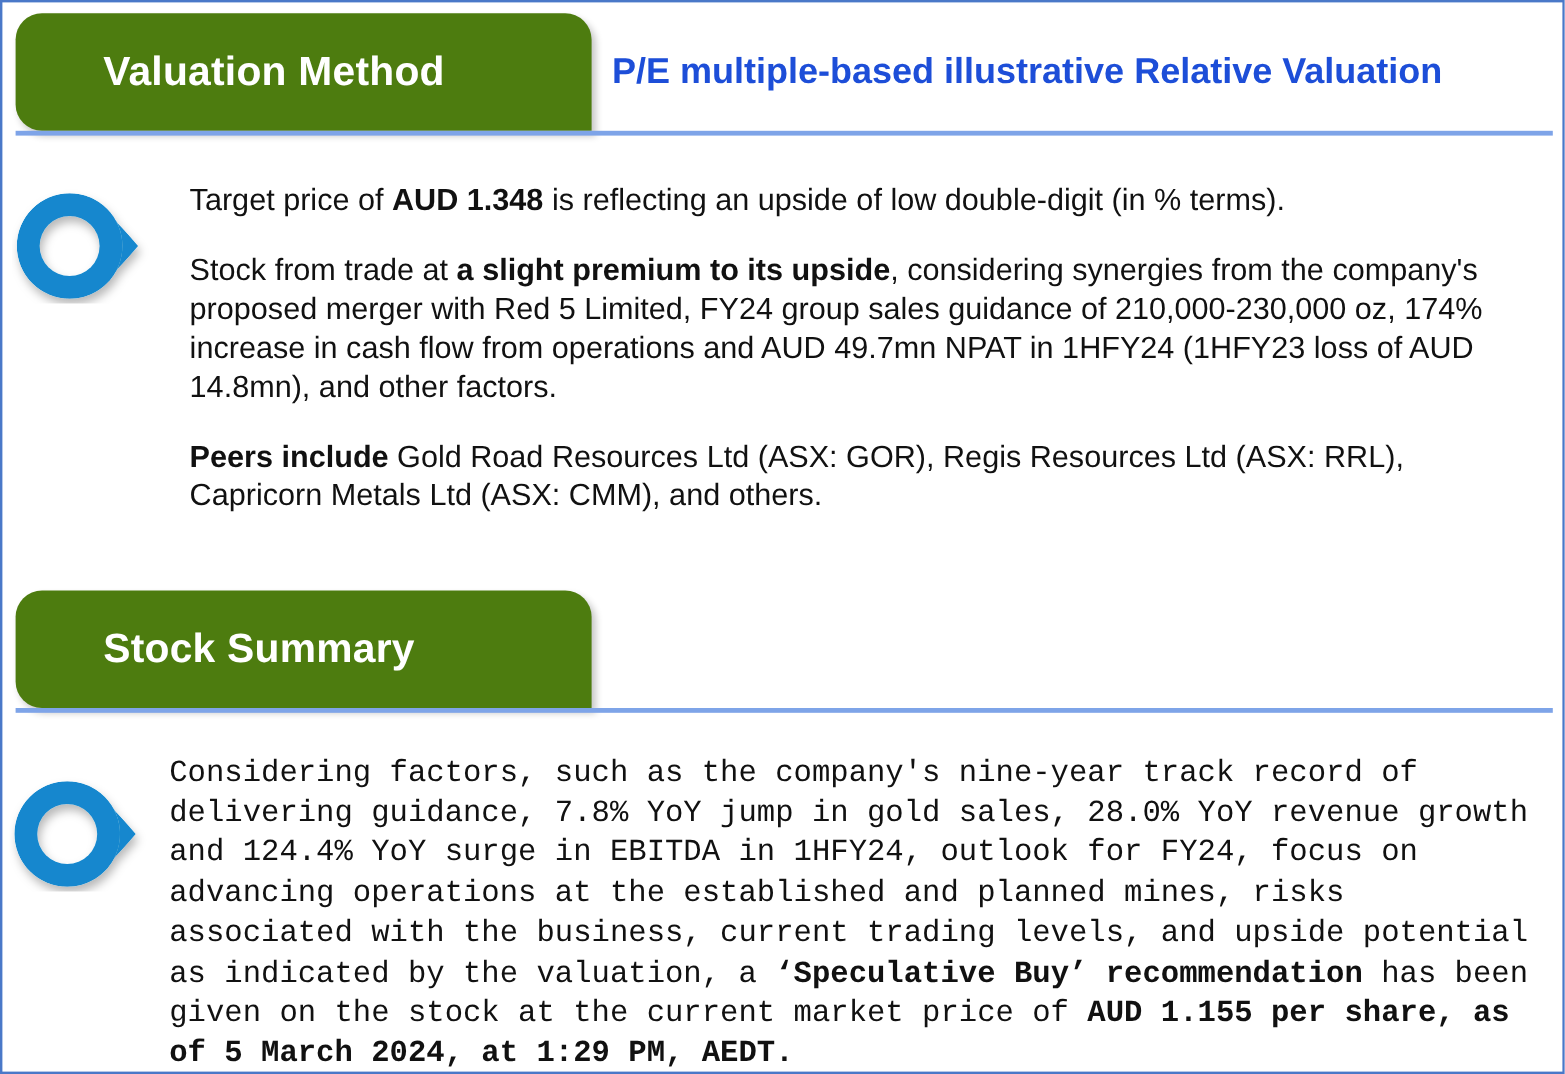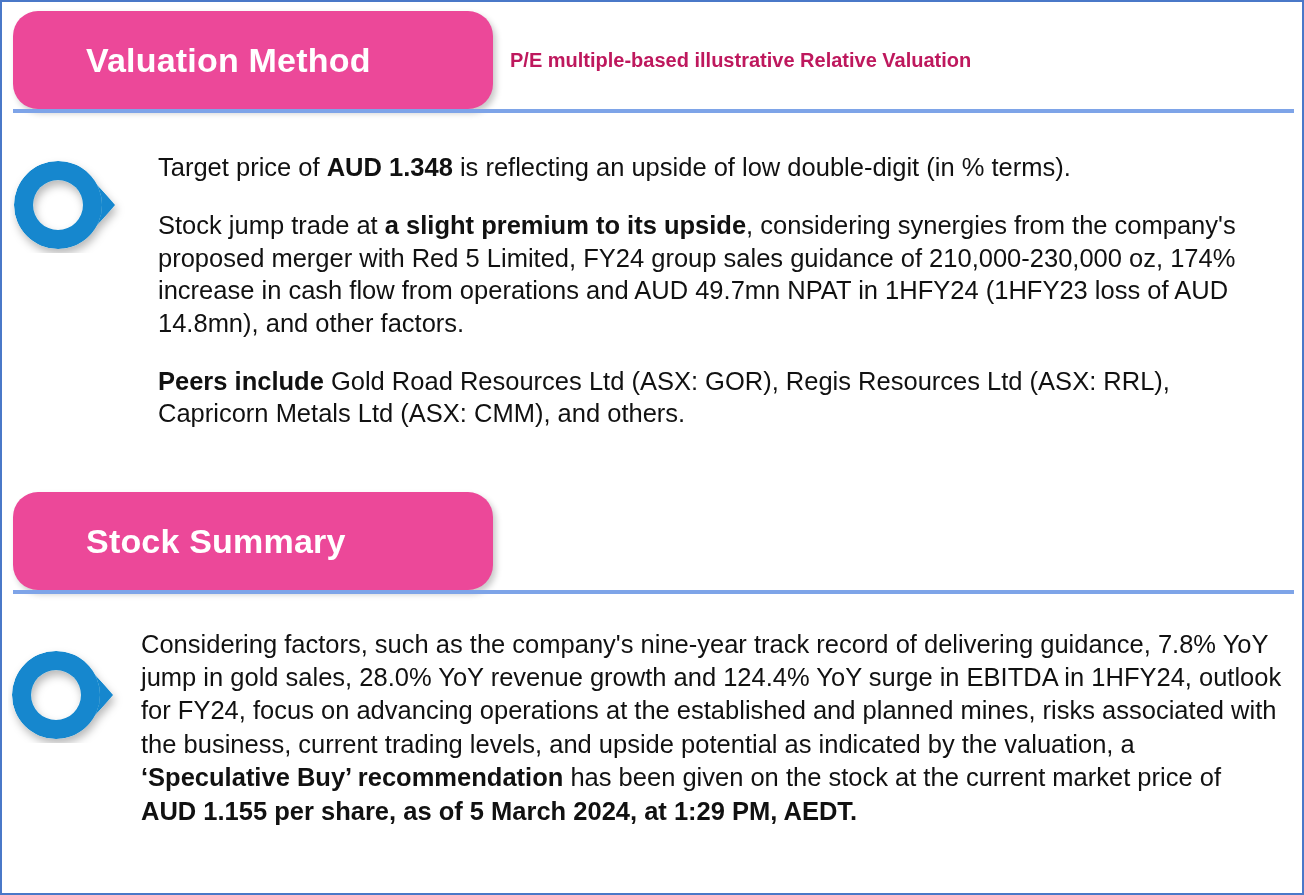--- a/index.html
+++ b/index.html
@@ -29,70 +29,69 @@
   }
   .section-header.first { margin-top: 9px; }
   .section-header.second { margin-top: 0px; }
 
   .tab {
     position: absolute;
     left: 11px;
     top: 0;
     width: 480px;
     height: 98px;
-    background: #ec4899;
+    background: #4d7c0f;
     border-top-left-radius: 22px;
     border-top-right-radius: 22px;
     border-bottom-left-radius: 22px;
     border-bottom-right-radius: 0px;
     box-shadow: 3px 4px 6px rgba(0,0,0,0.22);
     display: flex;
     align-items: center;
     box-sizing: border-box;
     padding-left: 73px;
-    border-radius: 25px;
   }
   .tab-label {
     color: #ffffff;
     font-size: 34px;
     font-weight: bold;
     letter-spacing: 0.2px;
     line-height: 1;
     white-space: nowrap;
   }
 
   .tab-subtitle {
     position: absolute;
     left: 508px;
     top: 0;
     height: 98px;
     display: flex;
     align-items: center;
-    color: #be185d;
-    font-size: 20px;
+    color: #1d4ed8;
+    font-size: 30px;
     font-weight: bold;
     white-space: nowrap;
   }
 
   .header-rule {
     position: absolute;
     left: 11px;
     right: 8px;
     top: 98px;
     height: 4px;
     background: #7ea4e8;
   }
 
   
   .block {
     position: relative;
     box-sizing: border-box;
   }
   .block.first  { padding: 40px 45px 0 156px; }
-  .block.second { padding: 36px 20px 0 139px; }
+  .block.second { padding: 36px 20px 0 139px; font-family: Liberation Mono, monospace; }
 
   .pin {
     position: absolute;
     width: 120px;
     height: 96px;
   }
   .pin.first  { left: 8px;  top: 155px; }
   .pin.second { left: 6px;  top: 645px; }
 
   .para {
@@ -140,21 +139,21 @@
         <path d="M 48 4 A 44 44 0 1 0 48 92 A 44 44 0 0 0 88 67 L 106 48 L 88 29 A 44 44 0 0 0 48 4 Z" fill="#1287ce" mask="url(#pinmask1)"></path>
       </g>
     </svg>
   </div>
 
   <div class="block first">
     <p class="para">
       <span>Target price of </span><b>AUD 1.348</b><span> is reflecting an upside of low double-digit (in % terms).</span>
     </p>
     <p class="para">
-      <span>Stock jump trade at </span><b>a slight premium to its upside</b><span>, considering synergies from the company's proposed merger with Red 5 Limited, FY24 group sales guidance of 210,000-230,000 oz, 174% increase in cash flow from operations and AUD 49.7mn NPAT in 1HFY24 (1HFY23 loss of AUD 14.8mn), and other factors.</span>
+      <span>Stock from trade at </span><b>a slight premium to its upside</b><span>, considering synergies from the company's proposed merger with Red 5 Limited, FY24 group sales guidance of 210,000-230,000 oz, 174% increase in cash flow from operations and AUD 49.7mn NPAT in 1HFY24 (1HFY23 loss of AUD 14.8mn), and other factors.</span>
     </p>
     <p class="para">
       <b>Peers include</b><span> Gold Road Resources Ltd (ASX: GOR), Regis Resources Ltd (ASX: RRL), Capricorn Metals Ltd (ASX: CMM), and others.</span>
     </p>
   </div>
 
   <div class="section-header second" style="margin-top:62px;">
     <div class="tab">
       <span class="tab-label">Stock Summary</span>
     </div>

